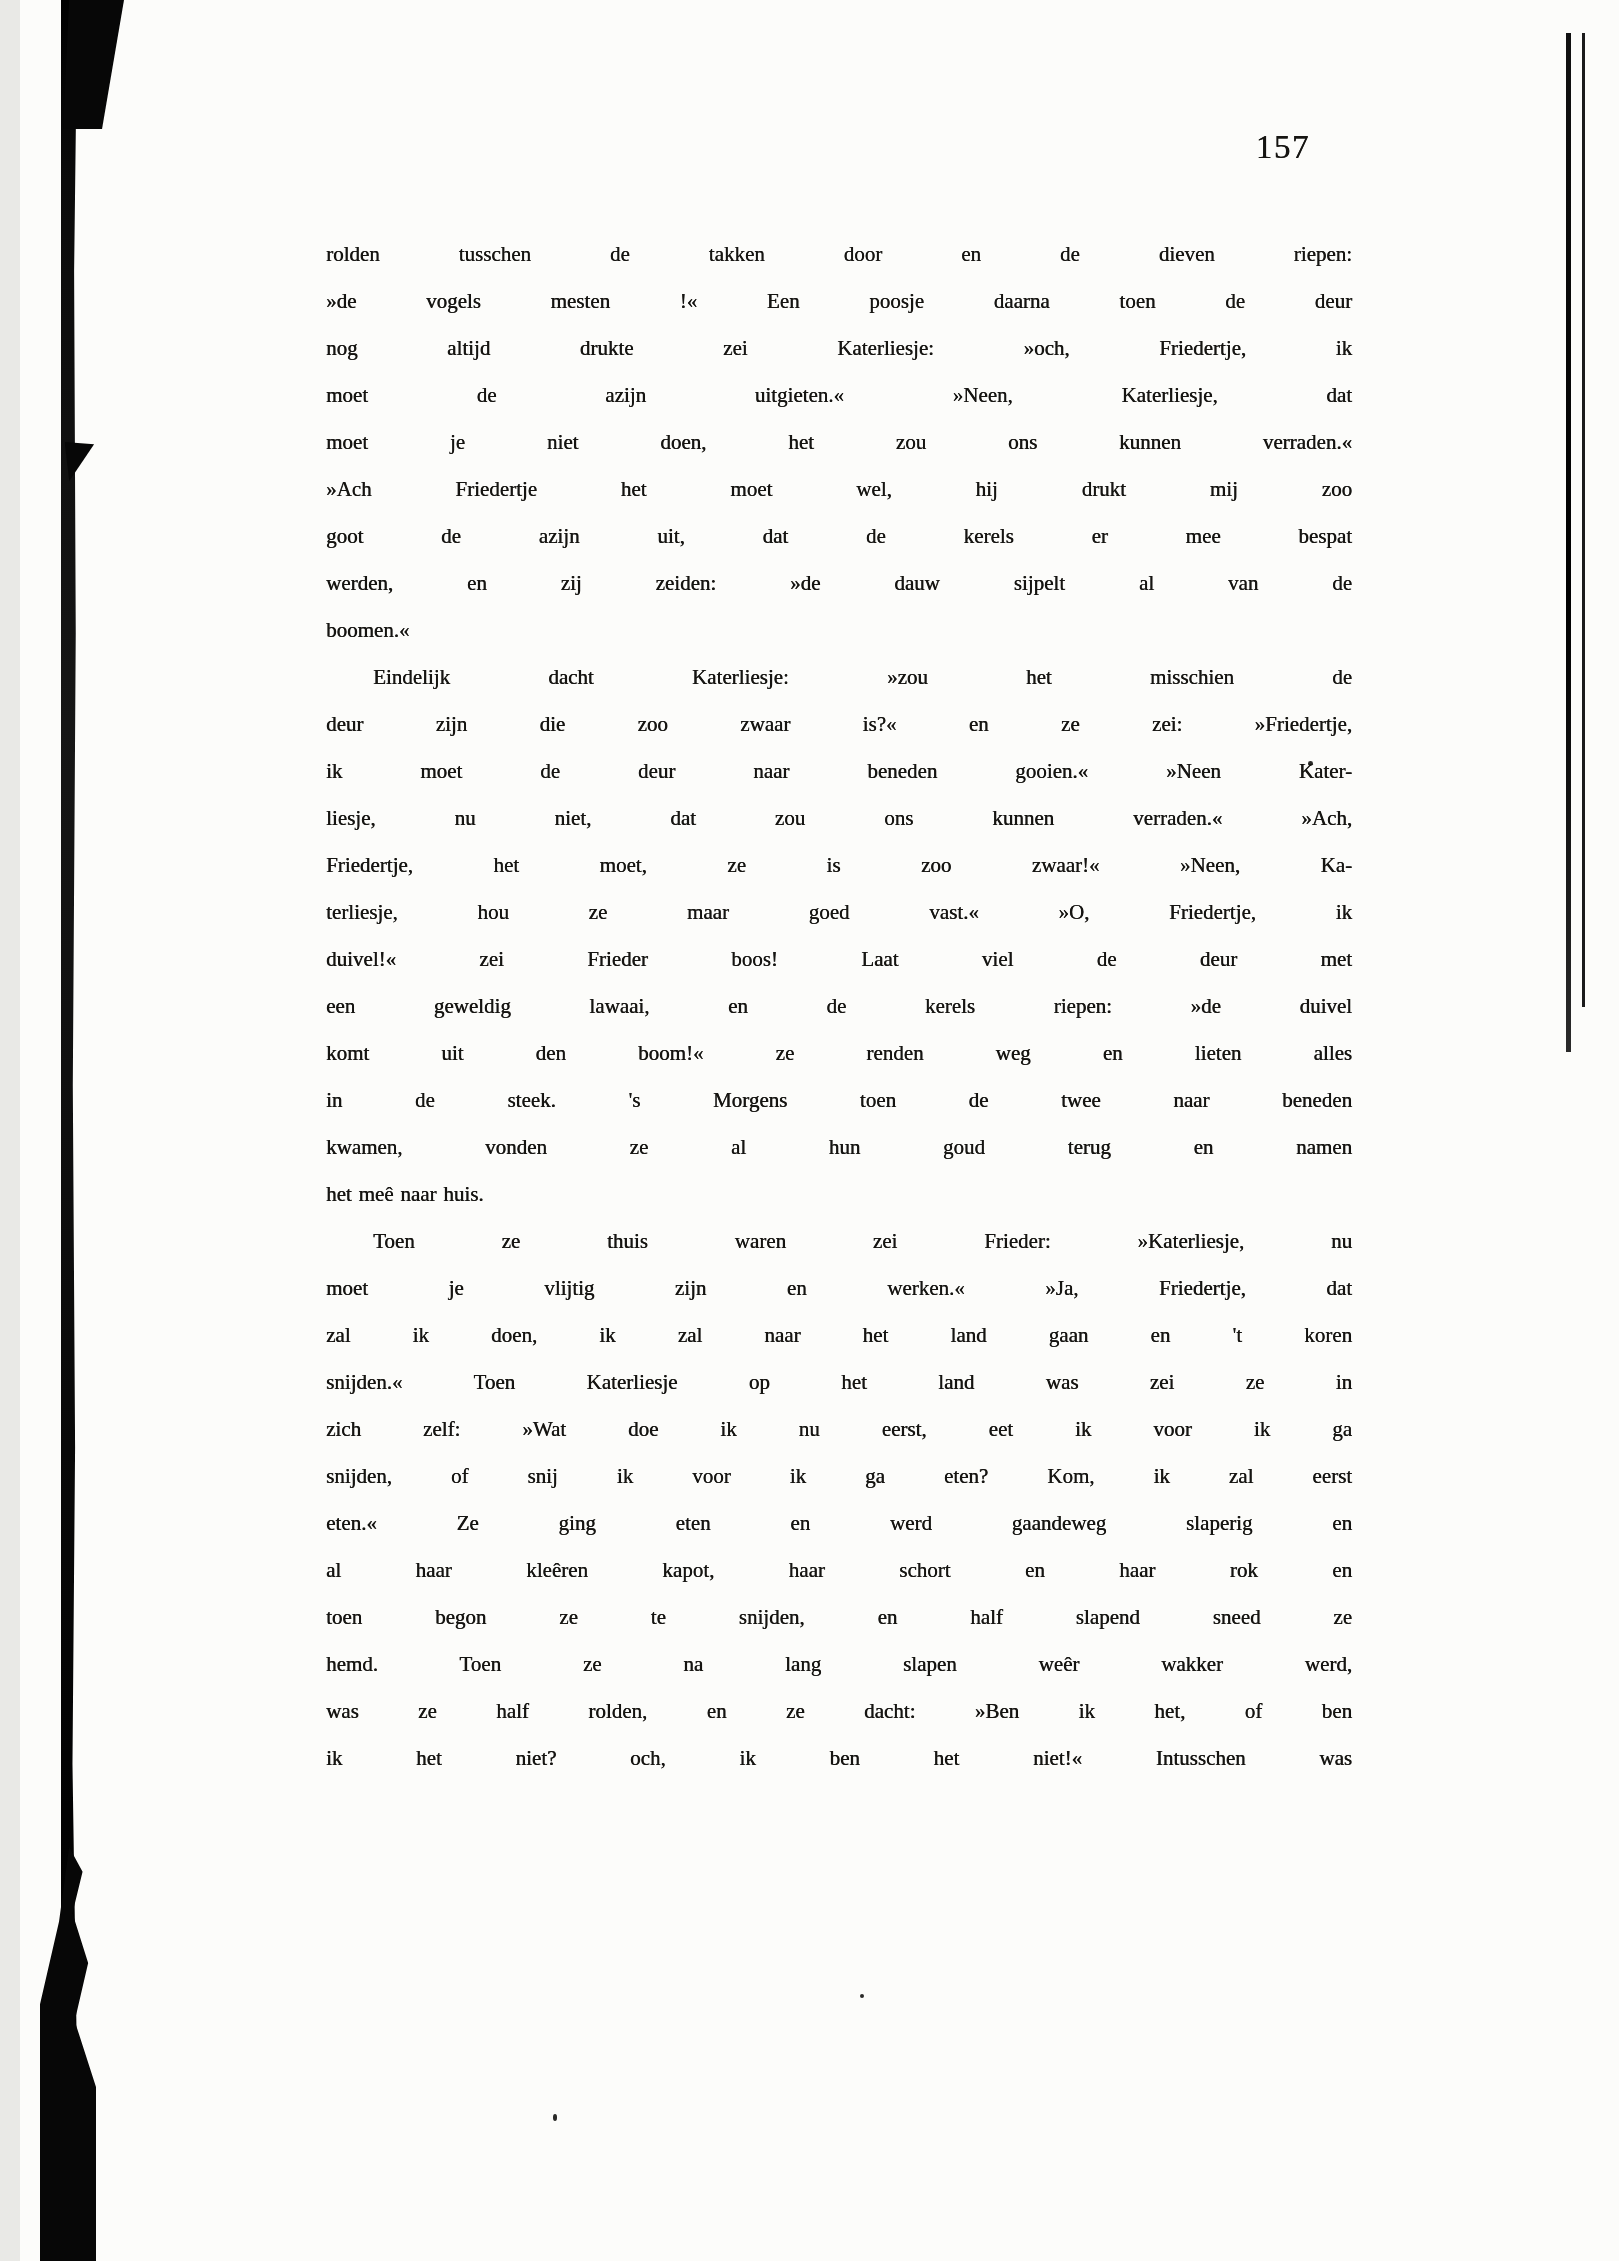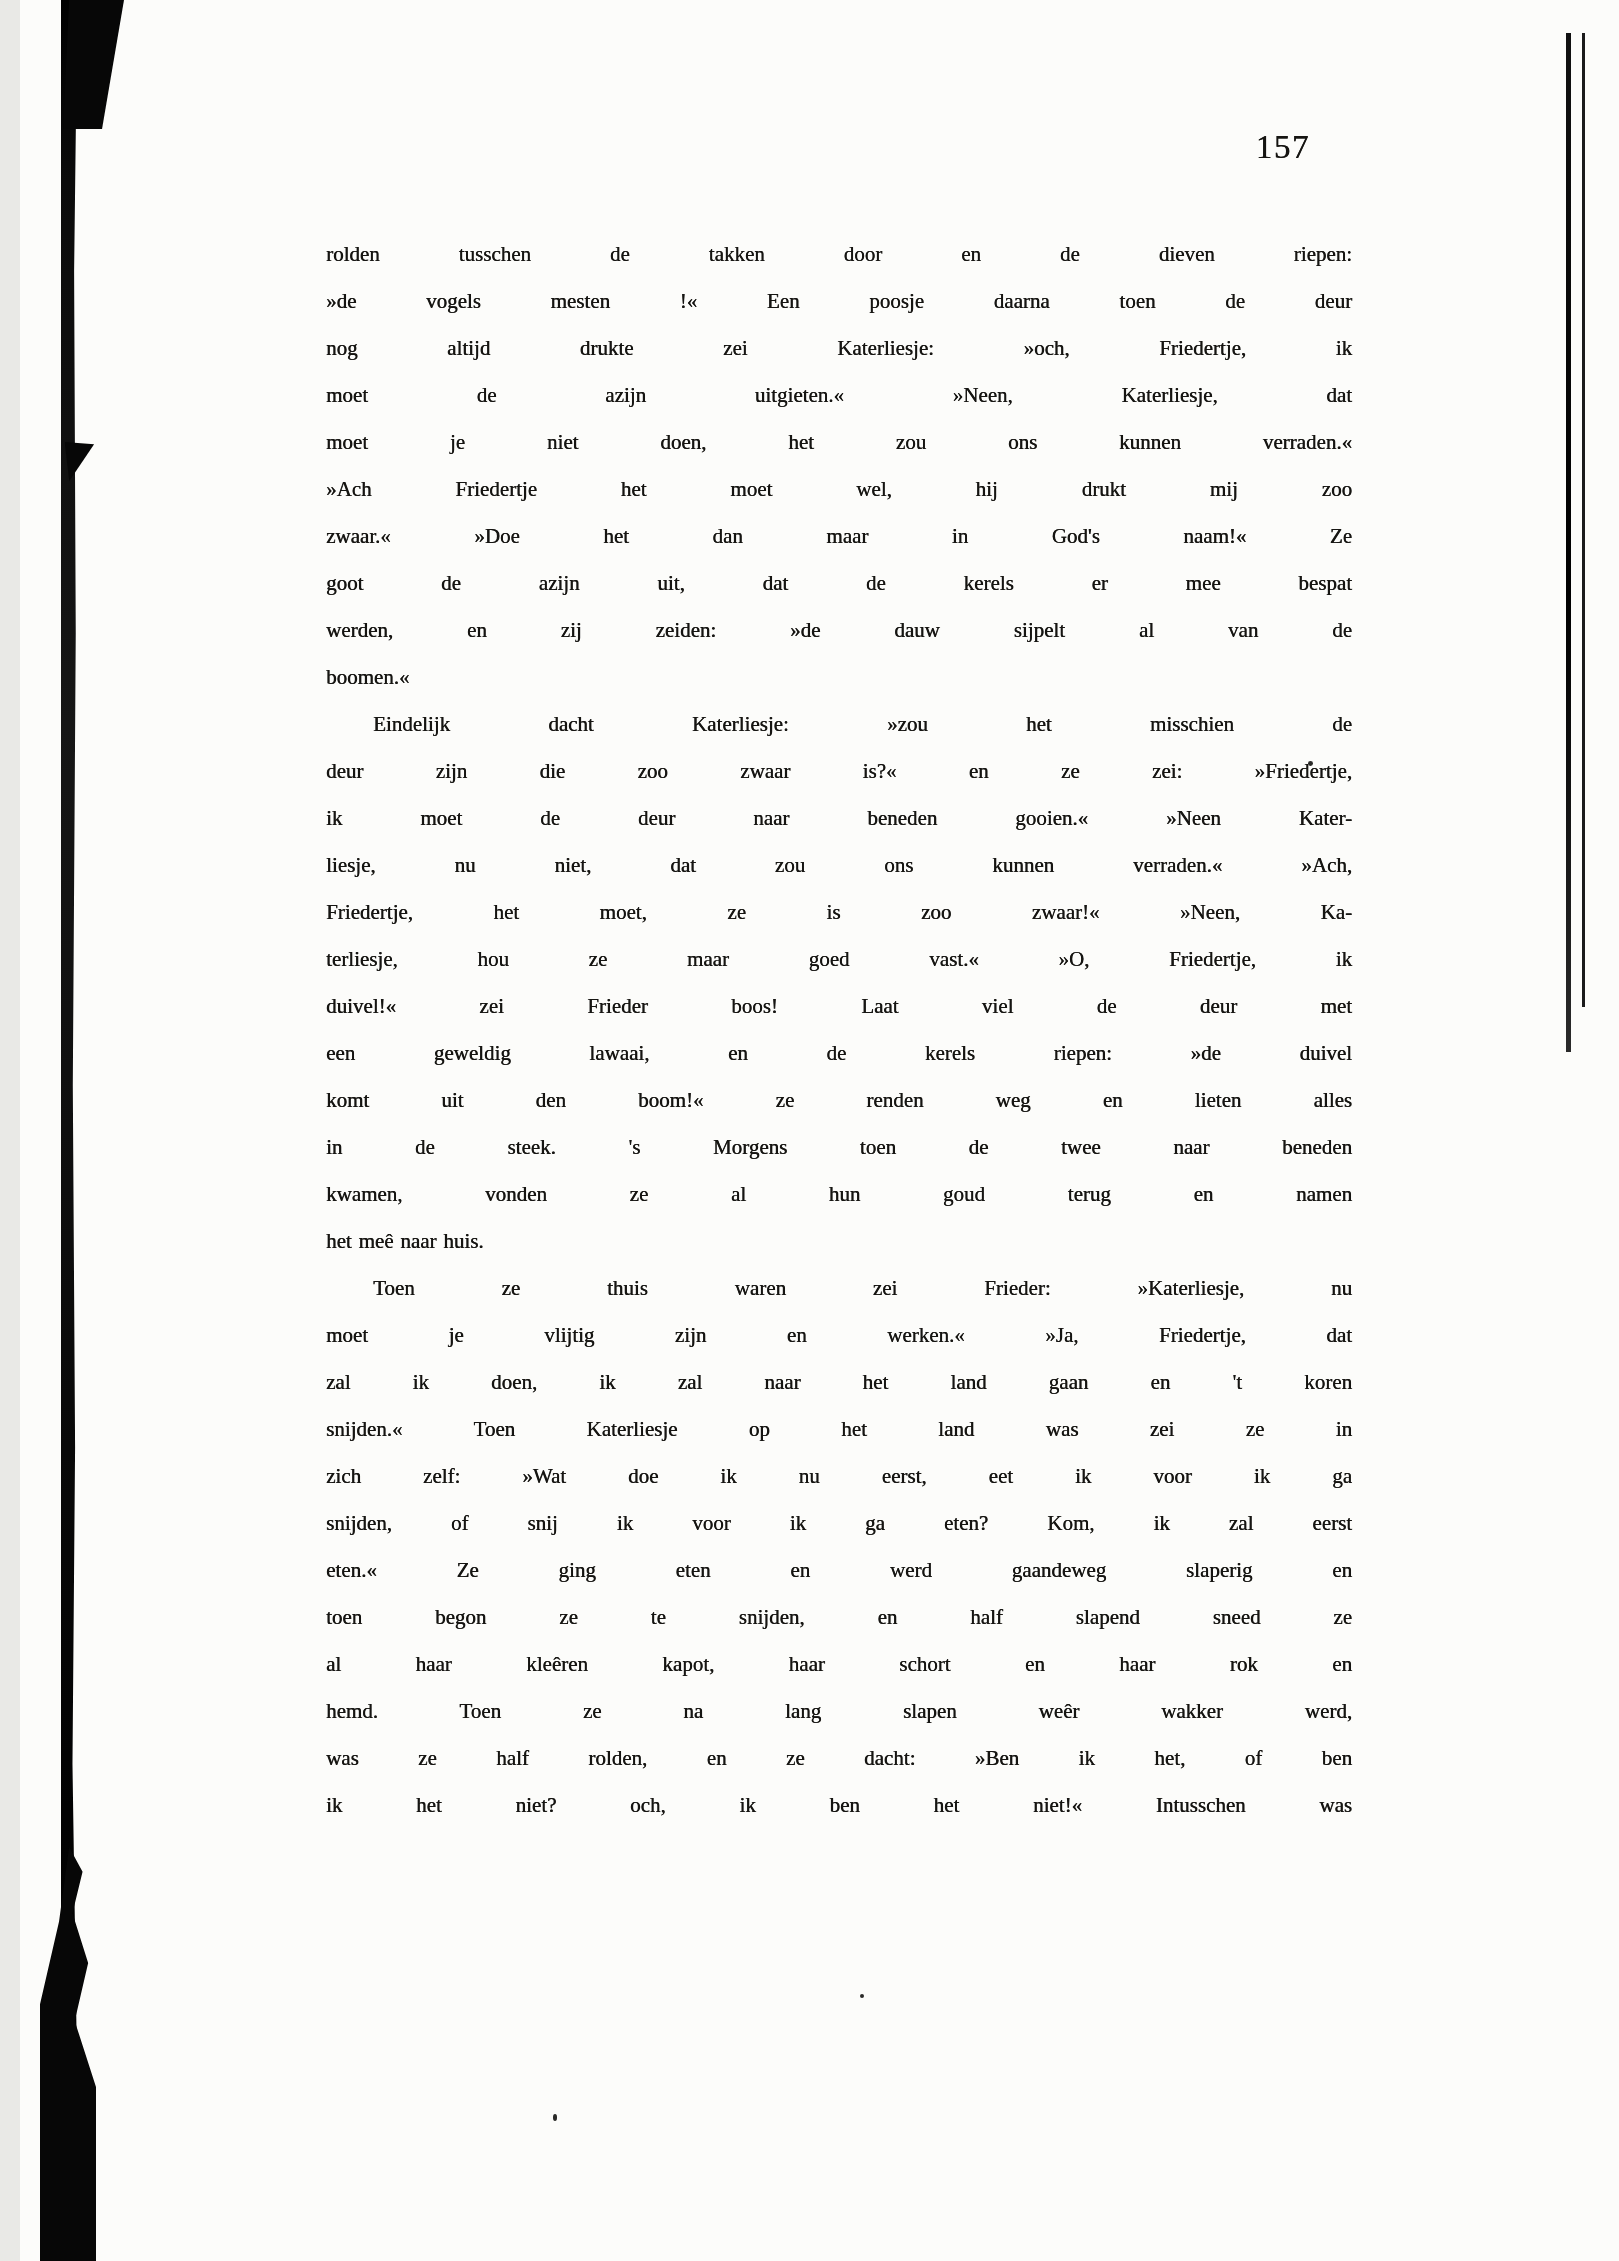--- a/index.html
+++ b/index.html
@@ -93,21 +93,20 @@
 
   <div class="text-block">
 
     <div>
       <div class="line">rolden tusschen de takken door en de dieven riepen:</div>
       <div class="line">»de vogels mesten !« Een poosje daarna toen de deur</div>
       <div class="line">nog altijd drukte zei Katerliesje: »och, Friedertje, ik</div>
       <div class="line">moet de azijn uitgieten.« »Neen, Katerliesje, dat</div>
       <div class="line">moet je niet doen, het zou ons kunnen verraden.«</div>
       <div class="line">»Ach Friedertje het moet wel, hij drukt mij zoo</div>
-      <div class="line">zwaar.« »Doe het dan maar in God's naam!« Ze</div>
       <div class="line">goot de azijn uit, dat de kerels er mee bespat</div>
       <div class="line">werden, en zij zeiden: »de dauw sijpelt al van de</div>
       <div class="line line-end">boomen.«</div>
     </div>
 
     <div>
       <div class="line indent">Eindelijk dacht Katerliesje: »zou het misschien de</div>
       <div class="line">deur zijn die zoo zwaar is?« en ze zei: »Friedertje,</div>
       <div class="line">ik moet de deur naar beneden gooien.« »Neen Kater-</div>
       <div class="line">liesje, nu niet, dat zou ons kunnen verraden.« »Ach,</div>
@@ -122,22 +121,22 @@
     </div>
 
     <div>
       <div class="line indent">Toen ze thuis waren zei Frieder: »Katerliesje, nu</div>
       <div class="line">moet je vlijtig zijn en werken.« »Ja, Friedertje, dat</div>
       <div class="line">zal ik doen, ik zal naar het land gaan en 't koren</div>
       <div class="line">snijden.« Toen Katerliesje op het land was zei ze in</div>
       <div class="line">zich zelf: »Wat doe ik nu eerst, eet ik voor ik ga</div>
       <div class="line">snijden, of snij ik voor ik ga eten? Kom, ik zal eerst</div>
       <div class="line">eten.« Ze ging eten en werd gaandeweg slaperig en</div>
+      <div class="line">al haar kleêren kapot, haar schort en haar rok en</div>
       <div class="line">toen begon ze te snijden, en half slapend sneed ze</div>
-      <div class="line">al haar kleêren kapot, haar schort en haar rok en</div>
       <div class="line">hemd. Toen ze na lang slapen weêr wakker werd,</div>
       <div class="line">was ze half rolden, en ze dacht: »Ben ik het, of ben</div>
       <div class="line">ik het niet? och, ik ben het niet!« Intusschen was</div>
     </div>
 
   </div>
 </div>
 
 
 </body></html>

